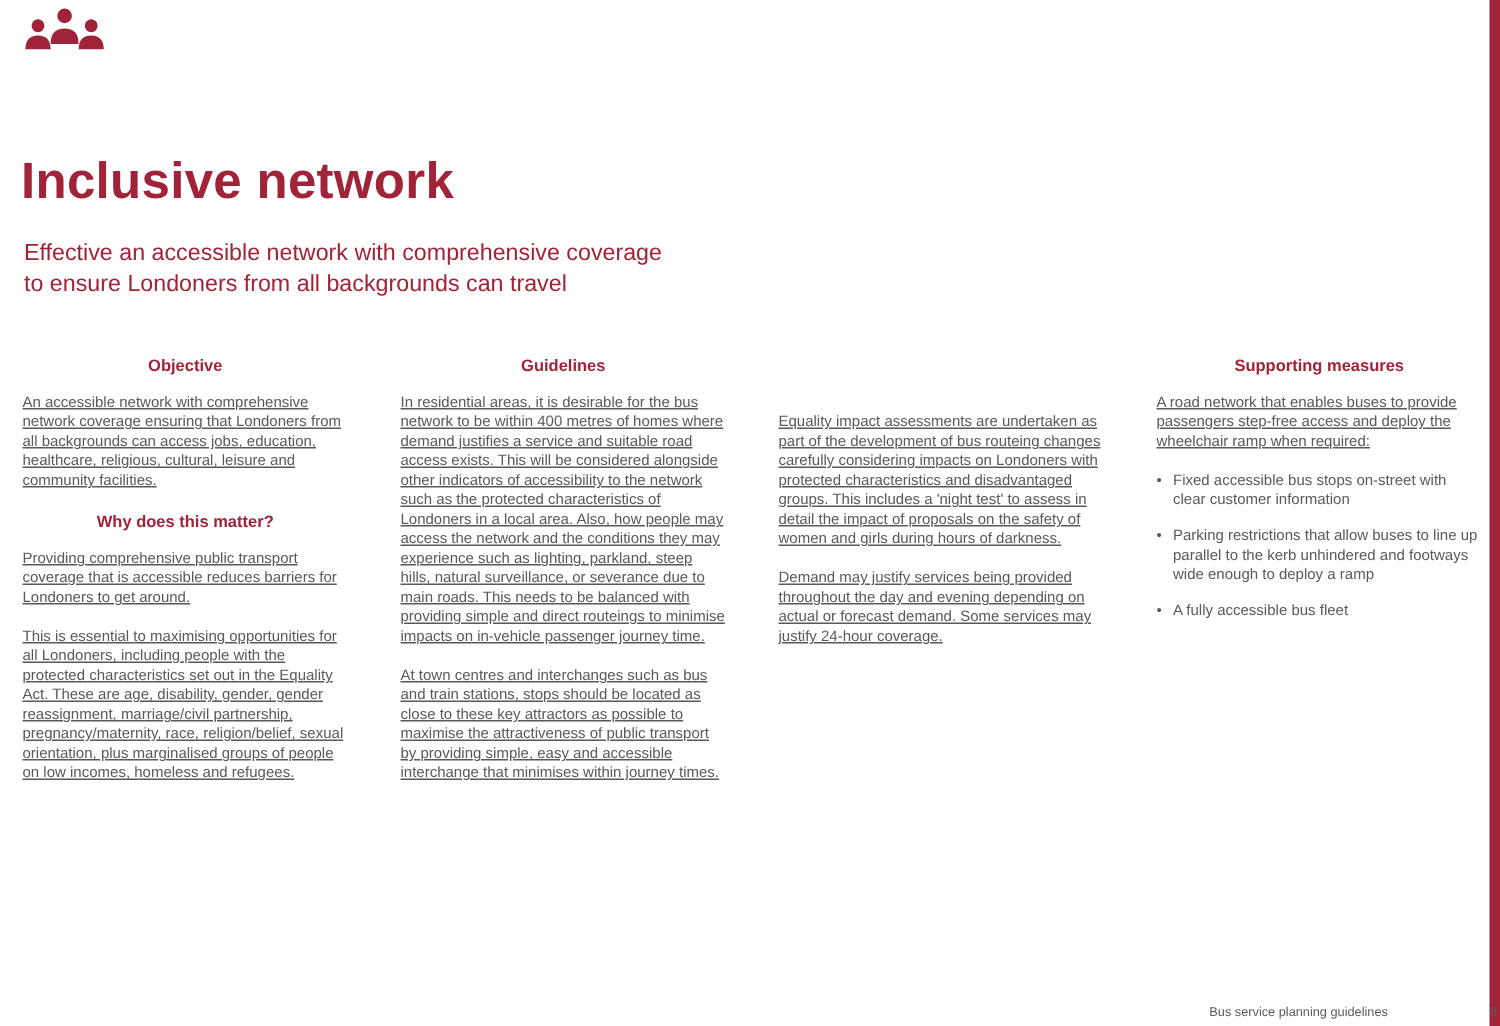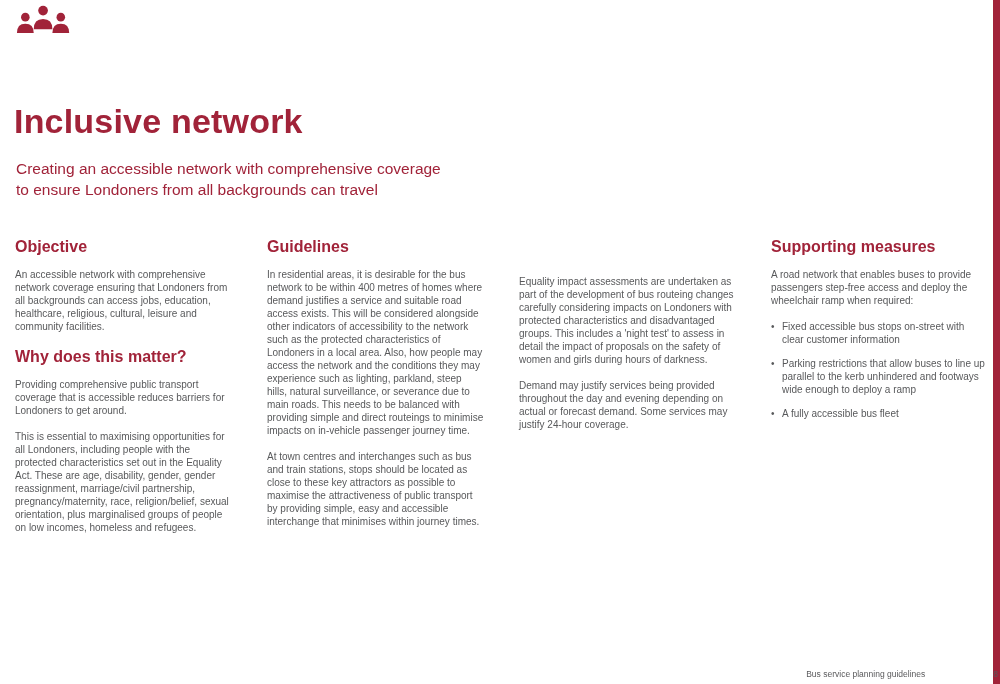--- a/index.html
+++ b/index.html
@@ -46,29 +46,31 @@
     position: absolute;
     top: 238px; left: 15px;
     width: 973px;
     display: grid;
     grid-template-columns: repeat(4, 217px);
     column-gap: 35px;
     align-items: start;
   }
   .col-heading {
     margin: 0 0 12px 0;
-    font-size: 16px;
+    font-size: 11px;
     font-weight: 700;
     color: var(--accent, #a12339);
+    text-align: center;
   }
   .col-heading.sub { margin-top: 15px; }
   .col p {
     margin: 0 0 13px 0;
     font-size: 10px;
     line-height: 1.3;
+    text-decoration: underline;
   }
   .col-spacer { height: 37px; }
   ul.bullets {
     margin: 0;
     padding: 0;
     list-style: none;
   }
   ul.bullets li {
     position: relative;
     padding-left: 11px;
@@ -107,21 +109,21 @@
         <circle cx="31" cy="6" r="5.2"></circle>
         <path d="M21 26 q0 -11 10 -11 q10 0 10 11 z"></path>
         <circle cx="50" cy="13" r="4.6"></circle>
         <path d="M41 30 q0 -10 9 -10 q9 0 9 10 z"></path>
       </g>
     </svg>
   </div>
 
   <h1 class="page-title">Inclusive network</h1>
 
-  <div class="page-subtitle">Creating an accessible network with comprehensive coverage
+  <div class="page-subtitle">Effective an accessible network with comprehensive coverage
 to ensure Londoners from all backgrounds can travel</div>
 
   <div class="columns">
 
     <div class="col">
       <h3 class="col-heading">Objective</h3>
       <p>An accessible network with comprehensive network coverage ensuring that Londoners from all backgrounds can access jobs, education, healthcare, religious, cultural, leisure and community facilities.</p>
       <h3 class="col-heading sub">Why does this matter?</h3>
       <p>Providing comprehensive public transport coverage that is accessible reduces barriers for Londoners to get around.</p>
       <p>This is essential to maximising opportunities for all Londoners, including people with the protected characteristics set out in the Equality Act. These are age, disability, gender, gender reassignment, marriage/civil partnership, pregnancy/maternity, race, religion/belief, sexual orientation, plus marginalised groups of people on low incomes, homeless and refugees.</p>

